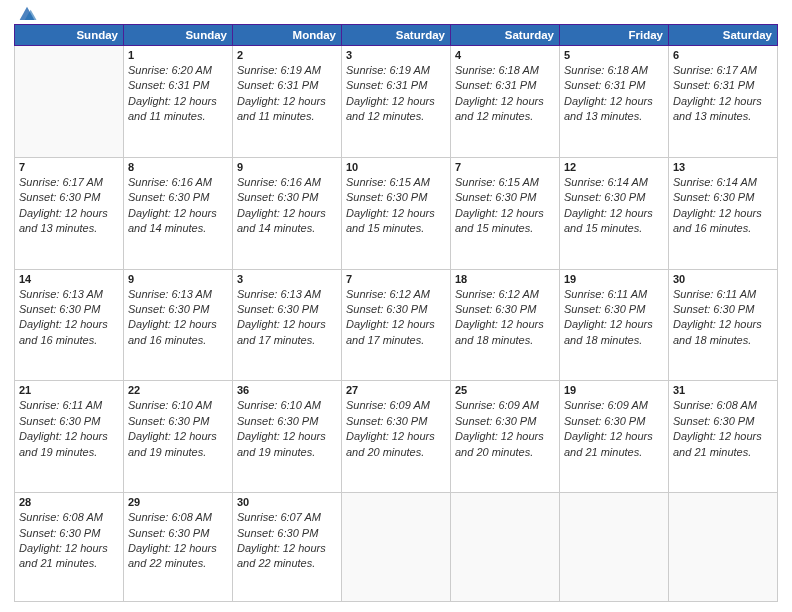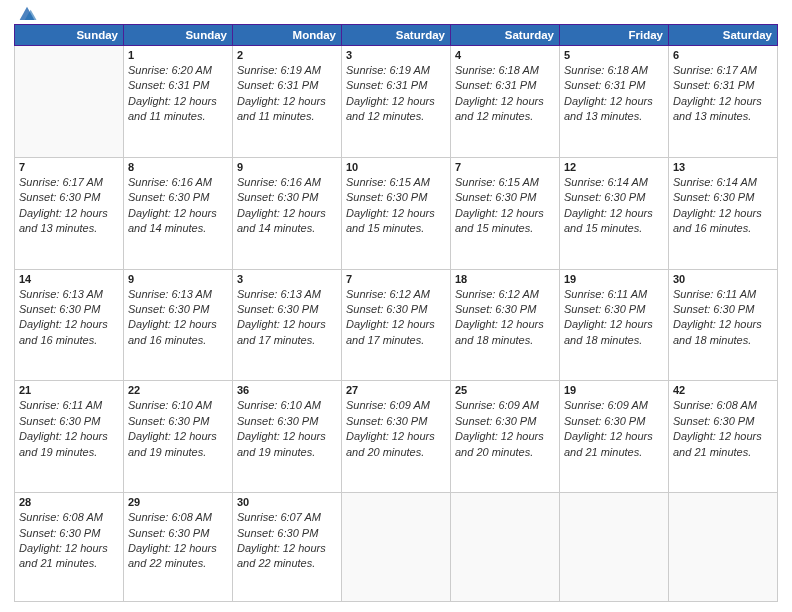--- a/index.html
+++ b/index.html
@@ -242,21 +242,21 @@
           </td>
           <td>
             <div class="day-num">25</div>
             <div class="day-info">Sunrise: 6:09 AM<br>Sunset: 6:30 PM<br>Daylight: 12 hours and 20 minutes.</div>
           </td>
           <td>
             <div class="day-num">19</div>
             <div class="day-info">Sunrise: 6:09 AM<br>Sunset: 6:30 PM<br>Daylight: 12 hours and 21 minutes.</div>
           </td>
           <td>
-            <div class="day-num">42</div>
+            <div class="day-num">31</div>
             <div class="day-info">Sunrise: 6:08 AM<br>Sunset: 6:30 PM<br>Daylight: 12 hours and 21 minutes.</div>
           </td>
         </tr>
         <tr class="last-row">
           <td>
             <div class="day-num">28</div>
             <div class="day-info">Sunrise: 6:08 AM<br>Sunset: 6:30 PM<br>Daylight: 12 hours and 21 minutes.</div>
           </td>
           <td>
             <div class="day-num">29</div>

